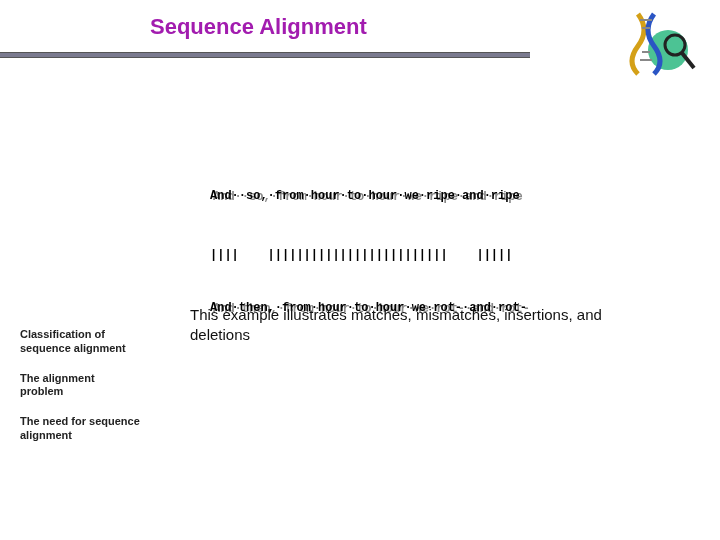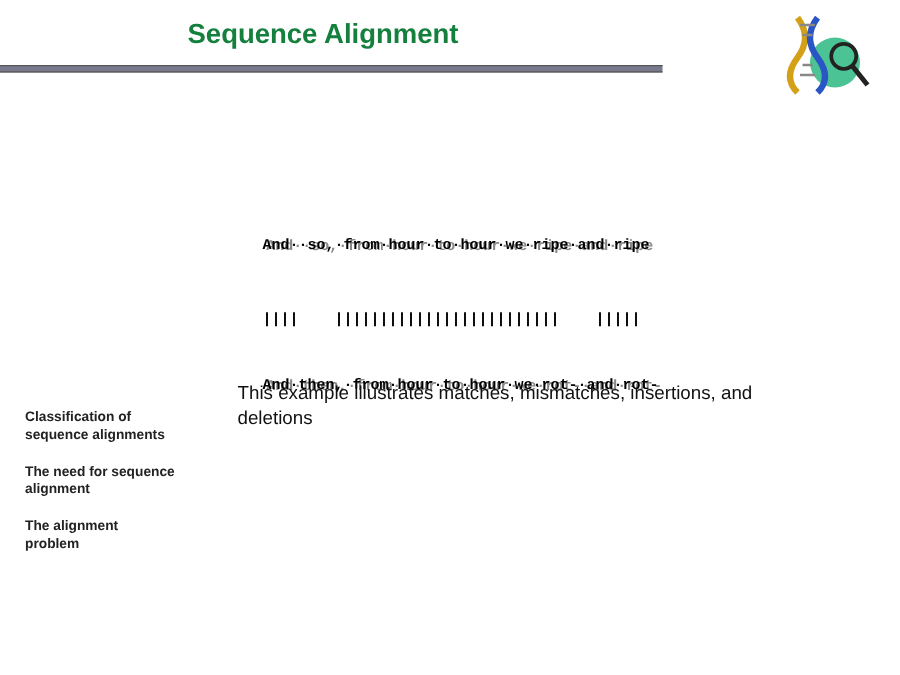--- a/index.html
+++ b/index.html
@@ -9,21 +9,21 @@
     font-family: Arial, Helvetica, sans-serif;
     position: relative;
   }
   .title-region {
     position: absolute;
     top: 14px;
     left: 150px;
     font-family: "Comic Sans MS", "Arial Black", sans-serif;
     font-weight: bold;
     font-size: 22px;
-    color: #15803d;
+    color: #a21caf;
   }
   .title-rule {
     position: absolute;
     top: 52px;
     left: 0;
     width: 530px;
     height: 6px;
     background: #7a7a8f;
     border-top: 1px solid #555;
     border-bottom: 1px solid #555;
@@ -122,16 +122,16 @@
   <div class="match-row">||||    |||||||||||||||||||||||||    |||||</div>
   <div class="align-row">
     <span class="align-ghost">And·then,·from·hour·to·hour·we·rot-·and·rot-</span>
     <span class="align-main">And·then,·from·hour·to·hour·we·rot-·and·rot-</span>
   </div>
 </div>
 
 <div class="caption">This example illustrates matches, mismatches, insertions, and deletions</div>
 
 <div class="sidebar">
-  <div class="sidebar-item">Classification of sequence alignments</div>
+  <div class="sidebar-item">Classification of sequence alignment</div>
+  <div class="sidebar-item">The alignment problem</div>
   <div class="sidebar-item">The need for sequence alignment</div>
-  <div class="sidebar-item">The alignment problem</div>
 </div>
 
 </body></html>

